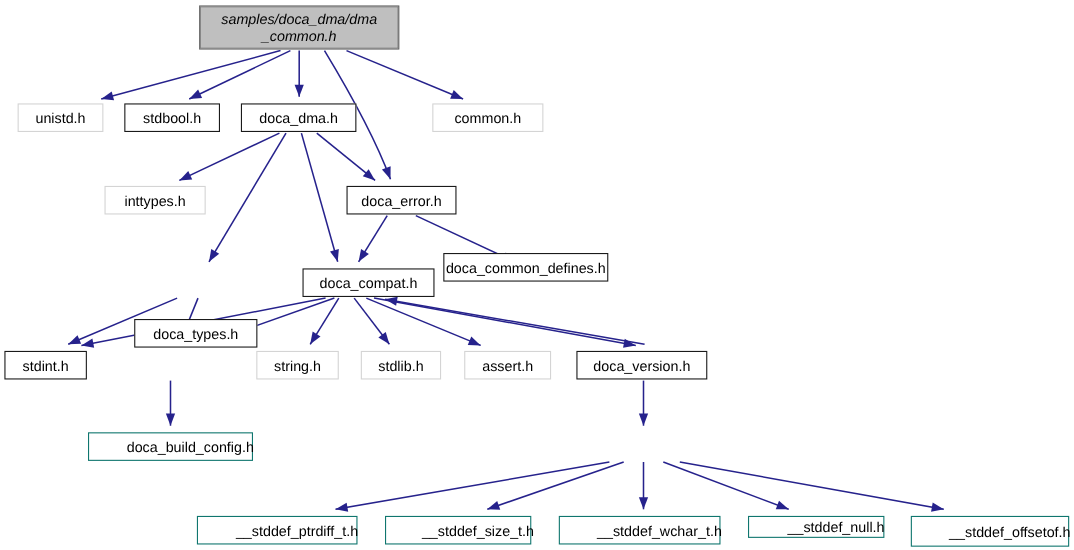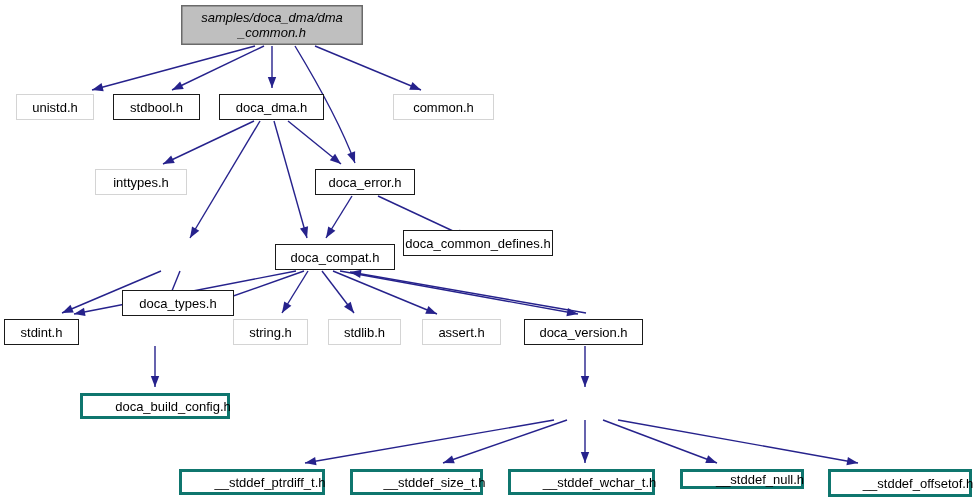--- a/index.html
+++ b/index.html
@@ -46,21 +46,21 @@
     box-shadow: 0 0 0 0.5px #6a6a6a inset;
     font-style: italic;
   }
   .node.style-bold {
     border: 1.6px solid #1a1a1a;
   }
   .node.style-plain {
     border: 1px solid #d4d4d4;
   }
   .node.style-thin {
-    border: 3px solid #0f766e;
+    border: 1px solid #0f766e;
     padding-left: 36px;
   }
 </style>
 </head>
 <body>
 
 <div id="graph-canvas" style="width: 976px; height: 500px;">
   <svg id="edge-layer" viewBox="0 0 976 500" width="976" height="500" xmlns="http://www.w3.org/2000/svg">
       <g>
         <path d="M 255 46 L 92 90" fill="none" stroke="#26228c" stroke-width="1.4"></path>

